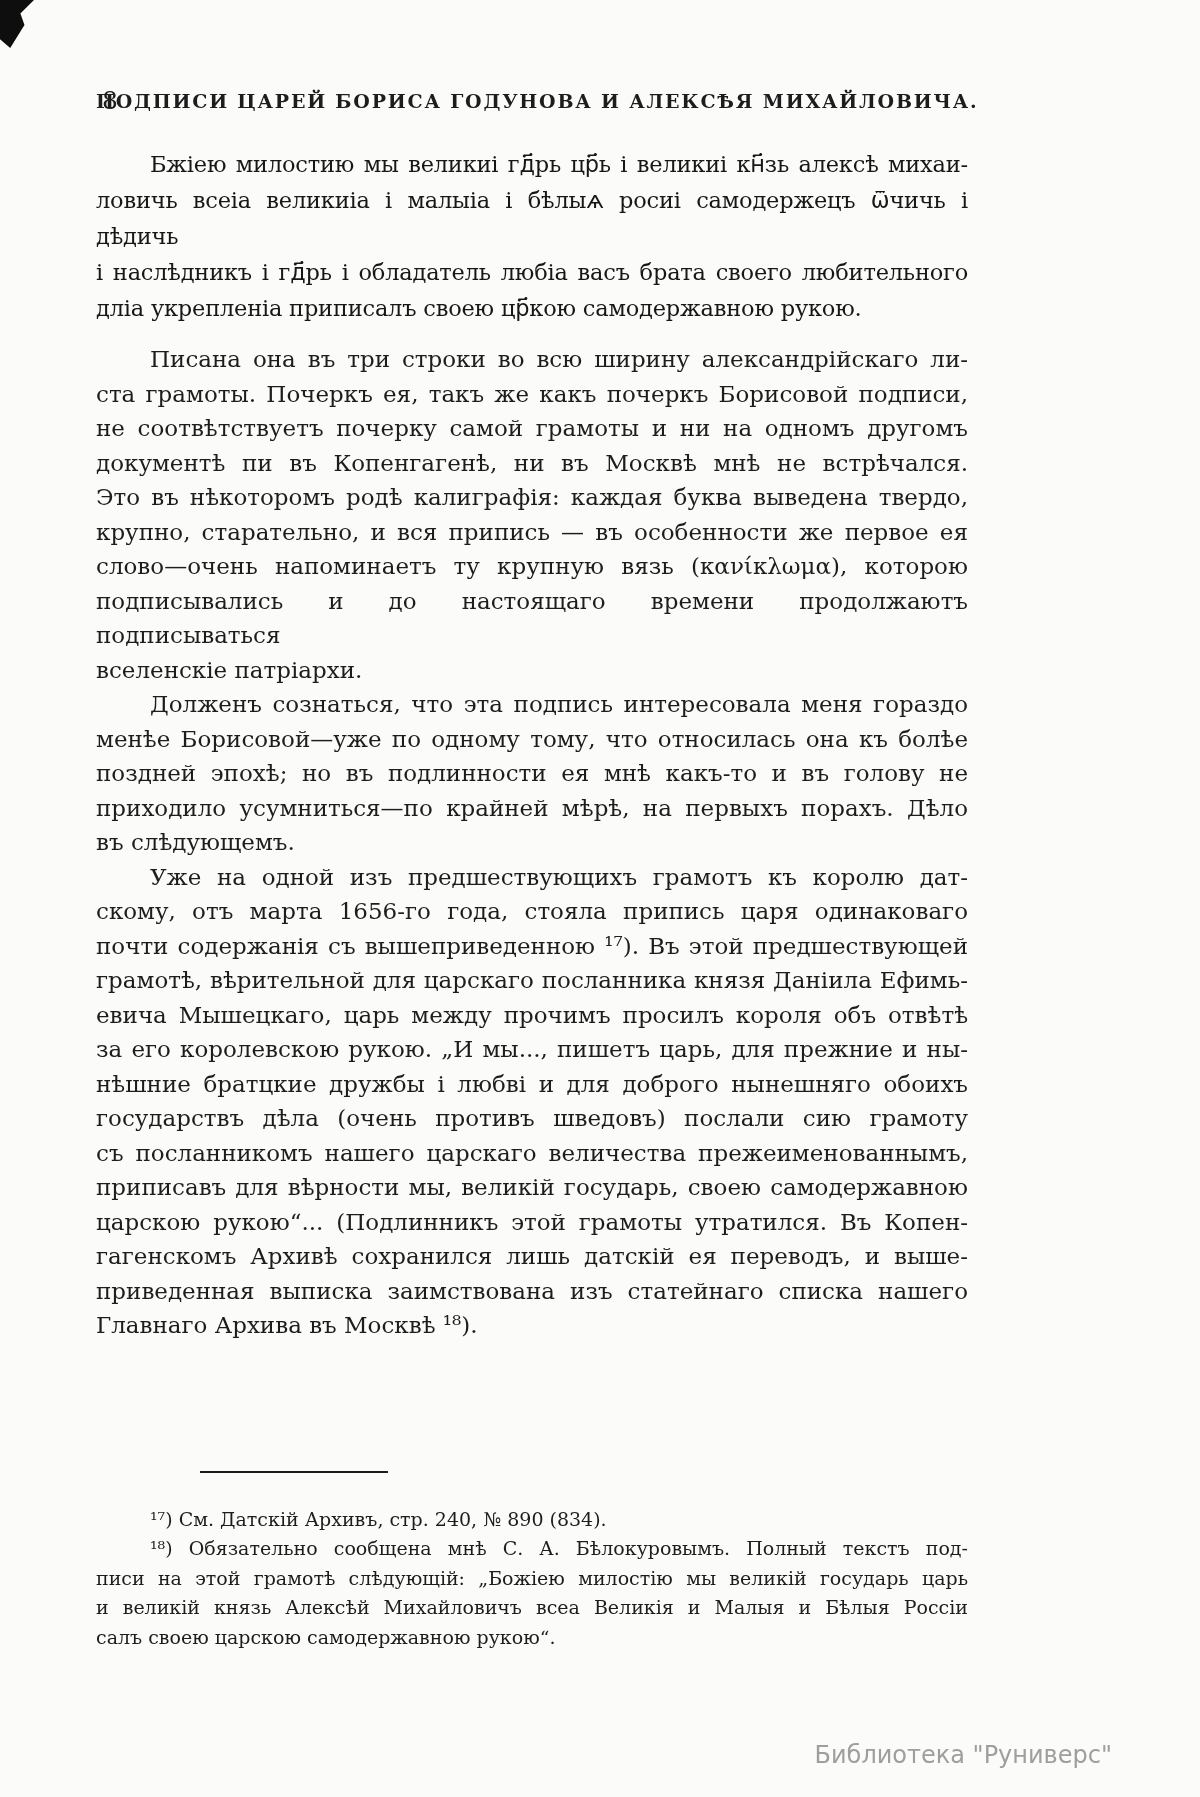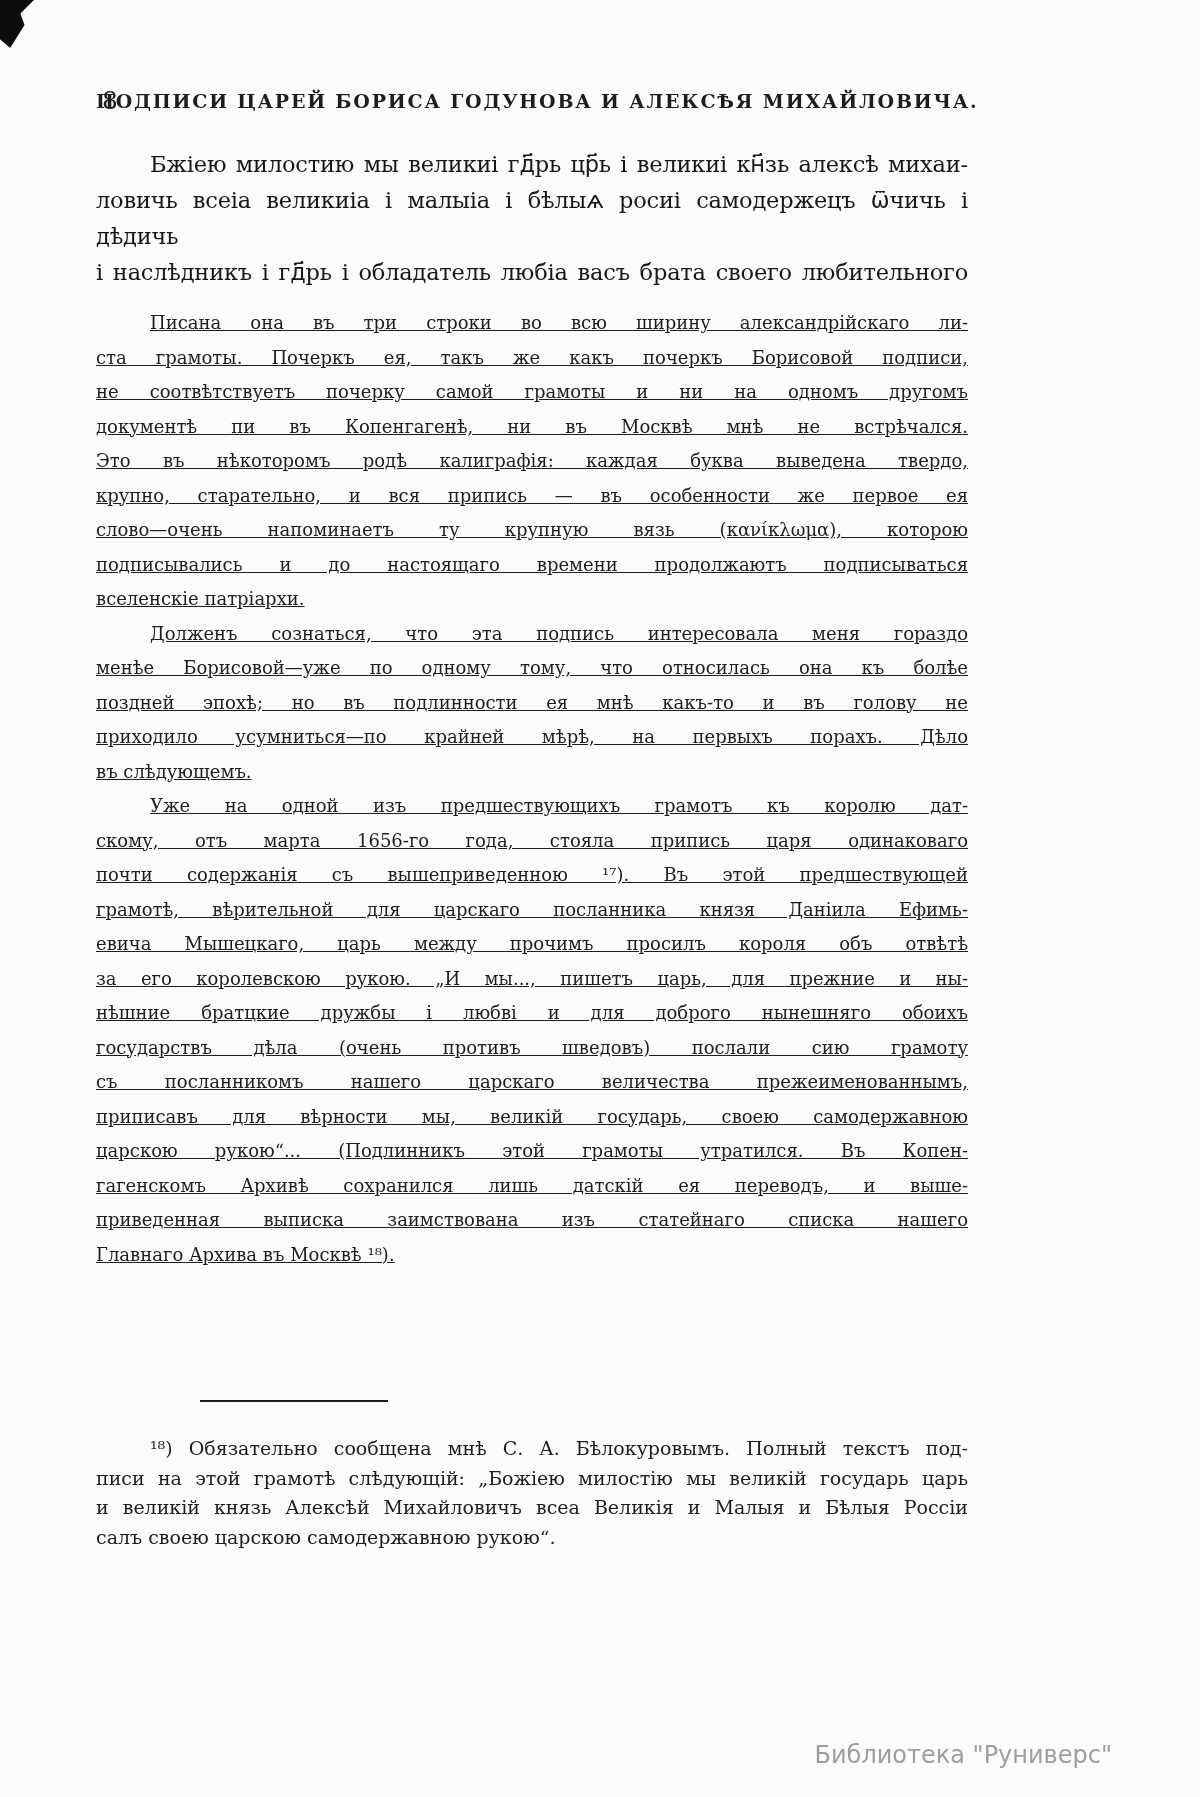--- a/index.html
+++ b/index.html
@@ -48,23 +48,22 @@
   .indent { text-indent: 54px; }
   .slavonic {
     margin-top: 30px;
     font-size: 22.5px;
     line-height: 36px;
     letter-spacing: -0.2px;
     color: #171717;
   }
   .body-text {
     margin-top: 16px;
-    font-size: 18px;
+    font-size: 23px;
     line-height: 34.5px;
-    text-decoration: underline;
   }
   .fn-rule {
     margin: 128px 0 32px 104px;
     width: 188px;
     height: 0;
     border: none;
     border-top: 2px solid #1c1c1c;
   }
   .footnotes {
     font-size: 19px;
@@ -88,20 +87,21 @@
 
   <div class="page-header">
     <span class="page-number">8</span>
     <div class="header-title">ПОДПИСИ ЦАРЕЙ БОРИСА ГОДУНОВА И АЛЕКСѢЯ МИХАЙЛОВИЧА.</div>
   </div>
 
   <div class="slavonic">
     <div class="line indent">Бжіею милостию мы великиі гд҃рь цр҃ь і великиі кн҃зь алексѣ михаи-</div>
     <div class="line">ловичь всеіа великиіа і малыіа і бѣлыѧ росиі самодержецъ ѿчичь і дѣдичь</div>
     <div class="line">і наслѣдникъ і гд҃рь і обладатель любіа васъ брата своего любительного</div>
+    <div class="line last">дліа укрепленіа приписалъ своею цр҃кою самодержавною рукою.</div>
   </div>
 
   <div class="body-text">
 
     <div class="paragraph">
       <div class="line indent">Писана она въ три строки во всю ширину александрійскаго ли-</div>
       <div class="line">ста грамоты. Почеркъ ея, такъ же какъ почеркъ Борисовой подписи,</div>
       <div class="line">не соотвѣтствуетъ почерку самой грамоты и ни на одномъ другомъ</div>
       <div class="line">документѣ пи въ Копенгагенѣ, ни въ Москвѣ мнѣ не встрѣчался.</div>
       <div class="line">Это въ нѣкоторомъ родѣ калиграфія: каждая буква выведена твердо,</div>
@@ -135,20 +135,23 @@
       <div class="line">приведенная выписка заимствована изъ статейнаго списка нашего</div>
       <div class="line last">Главнаго Архива въ Москвѣ ¹⁸).</div>
     </div>
 
   </div>
 
   <hr class="fn-rule">
 
   <div class="footnotes">
     <div class="footnote">
+      <div class="line last indent">¹⁷) См. Датскій Архивъ, стр. 240, № 890 (834).</div>
+    </div>
+    <div class="footnote">
       <div class="line indent">¹⁸) Обязательно сообщена мнѣ С. А. Бѣлокуровымъ. Полный текстъ под-</div>
       <div class="line">писи на этой грамотѣ слѣдующій: „Божіею милостію мы великій государь царь</div>
       <div class="line">и великій князь Алексѣй Михайловичъ всеа Великія и Малыя и Бѣлыя Россіи</div>
       <div class="line last">салъ своею царскою самодержавною рукою“.</div>
     </div>
   </div>
 
 </div>
 
 <div class="watermark">Библиотека "Руниверс"</div>

